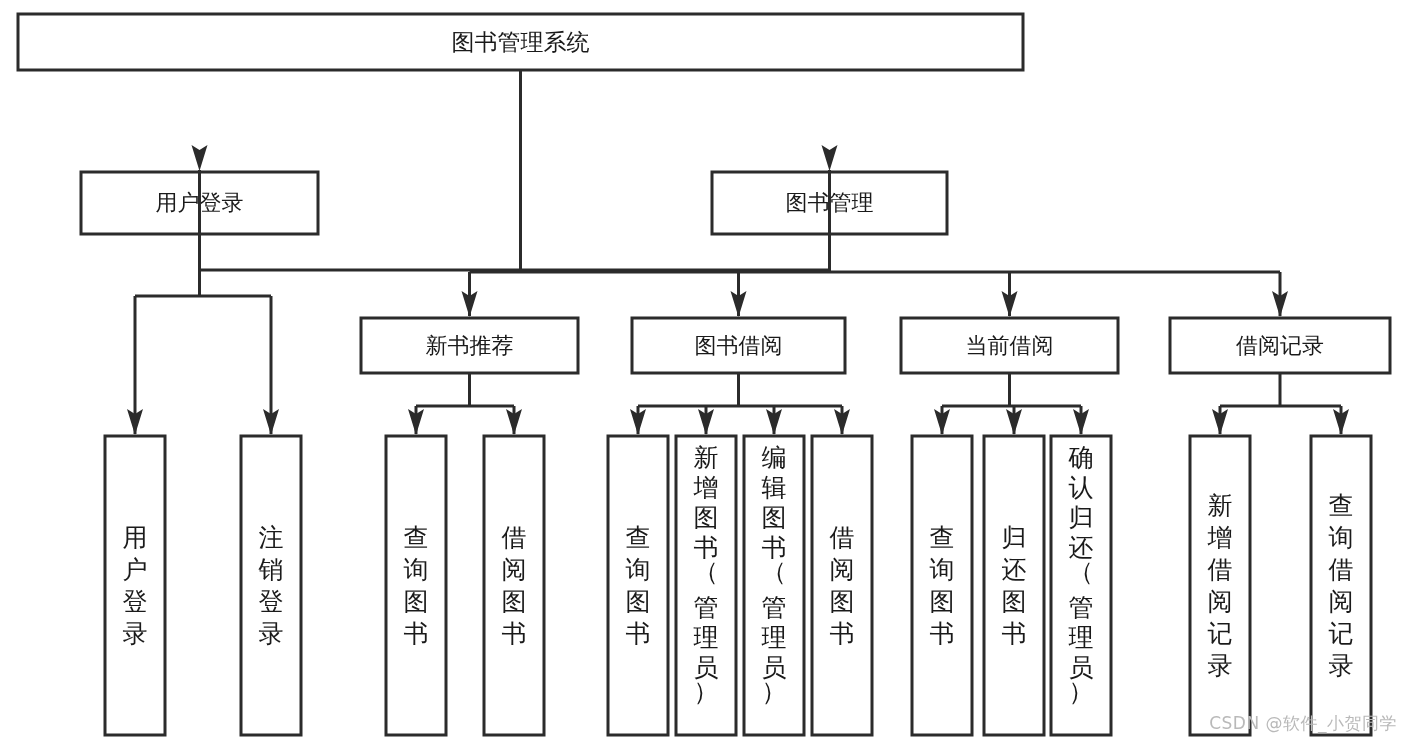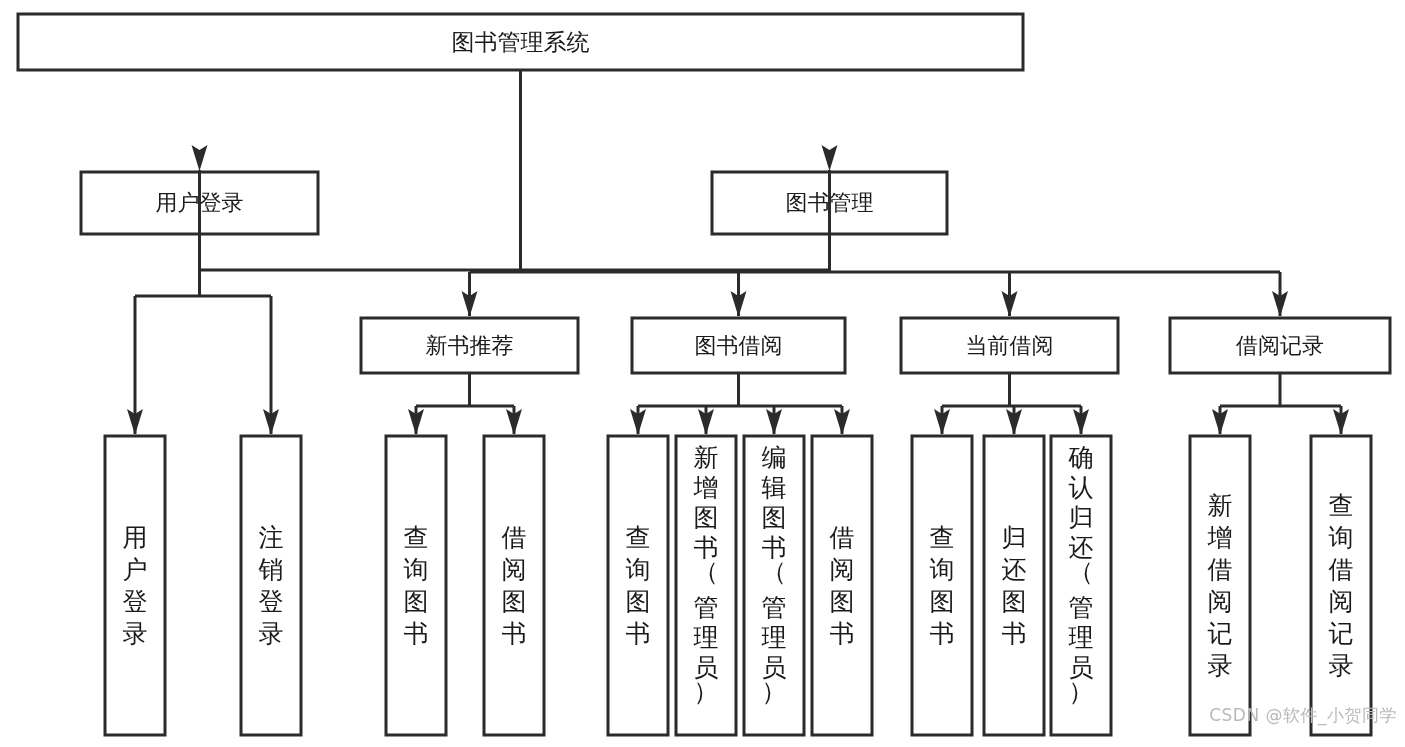--- a/index.html
+++ b/index.html
@@ -45,21 +45,21 @@
     stroke: #2b2b2b;
     stroke-width: 3;
     fill: none;
   }
   .arrow-head {
     fill: #2b2b2b;
   }
   .watermark {
     position: absolute;
     right: 8px;
-    bottom: 20px;
+    bottom: 12px;
     font-family: "DejaVu Sans", "Liberation Sans", sans-serif;
     font-size: 17px;
     color: #b9b9b9;
     white-space: nowrap;
     letter-spacing: 0.5px;
   }
 </style>
 </head>
 <body>
 

